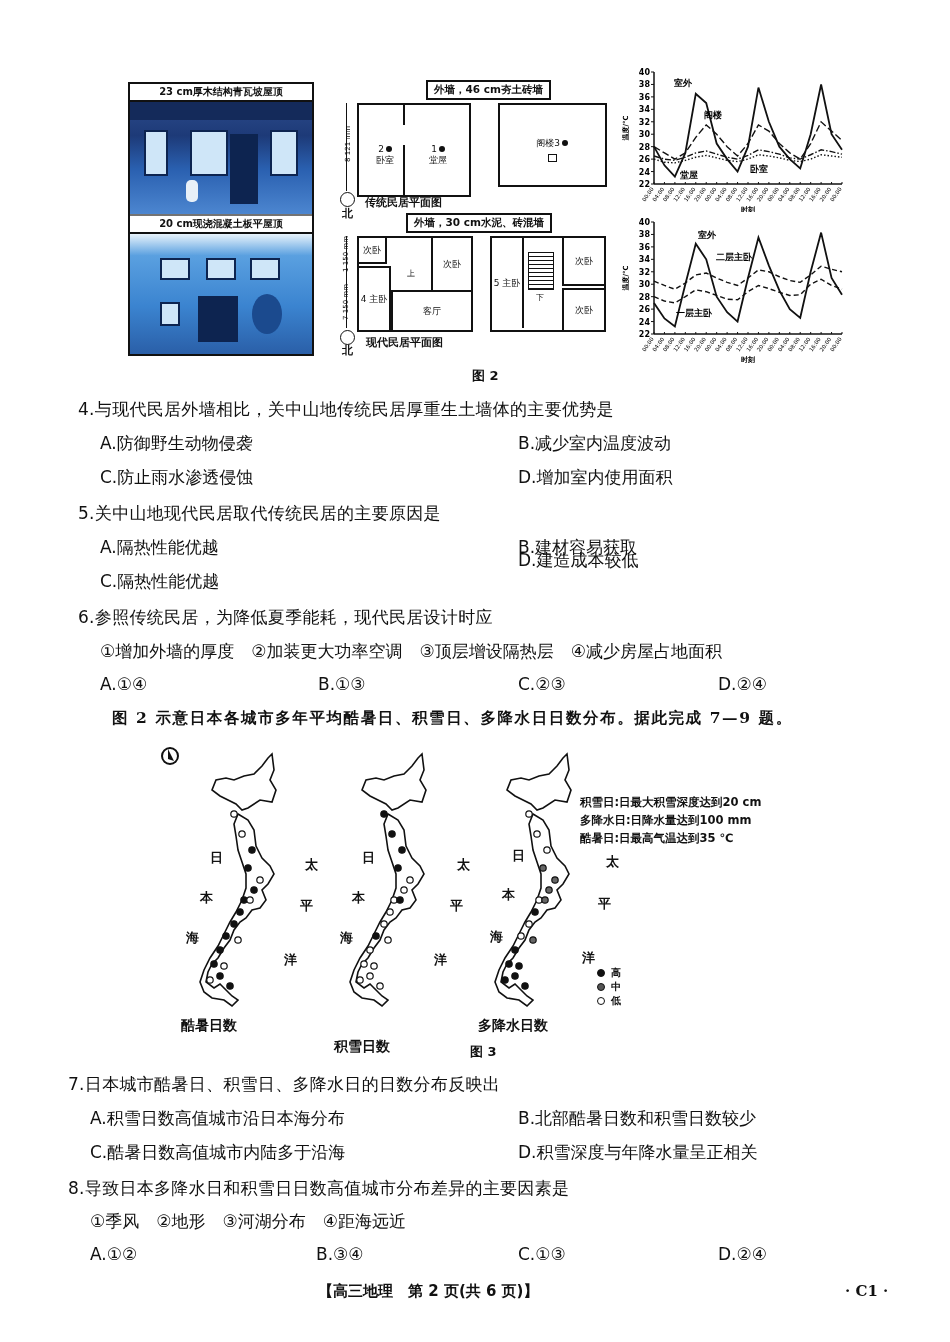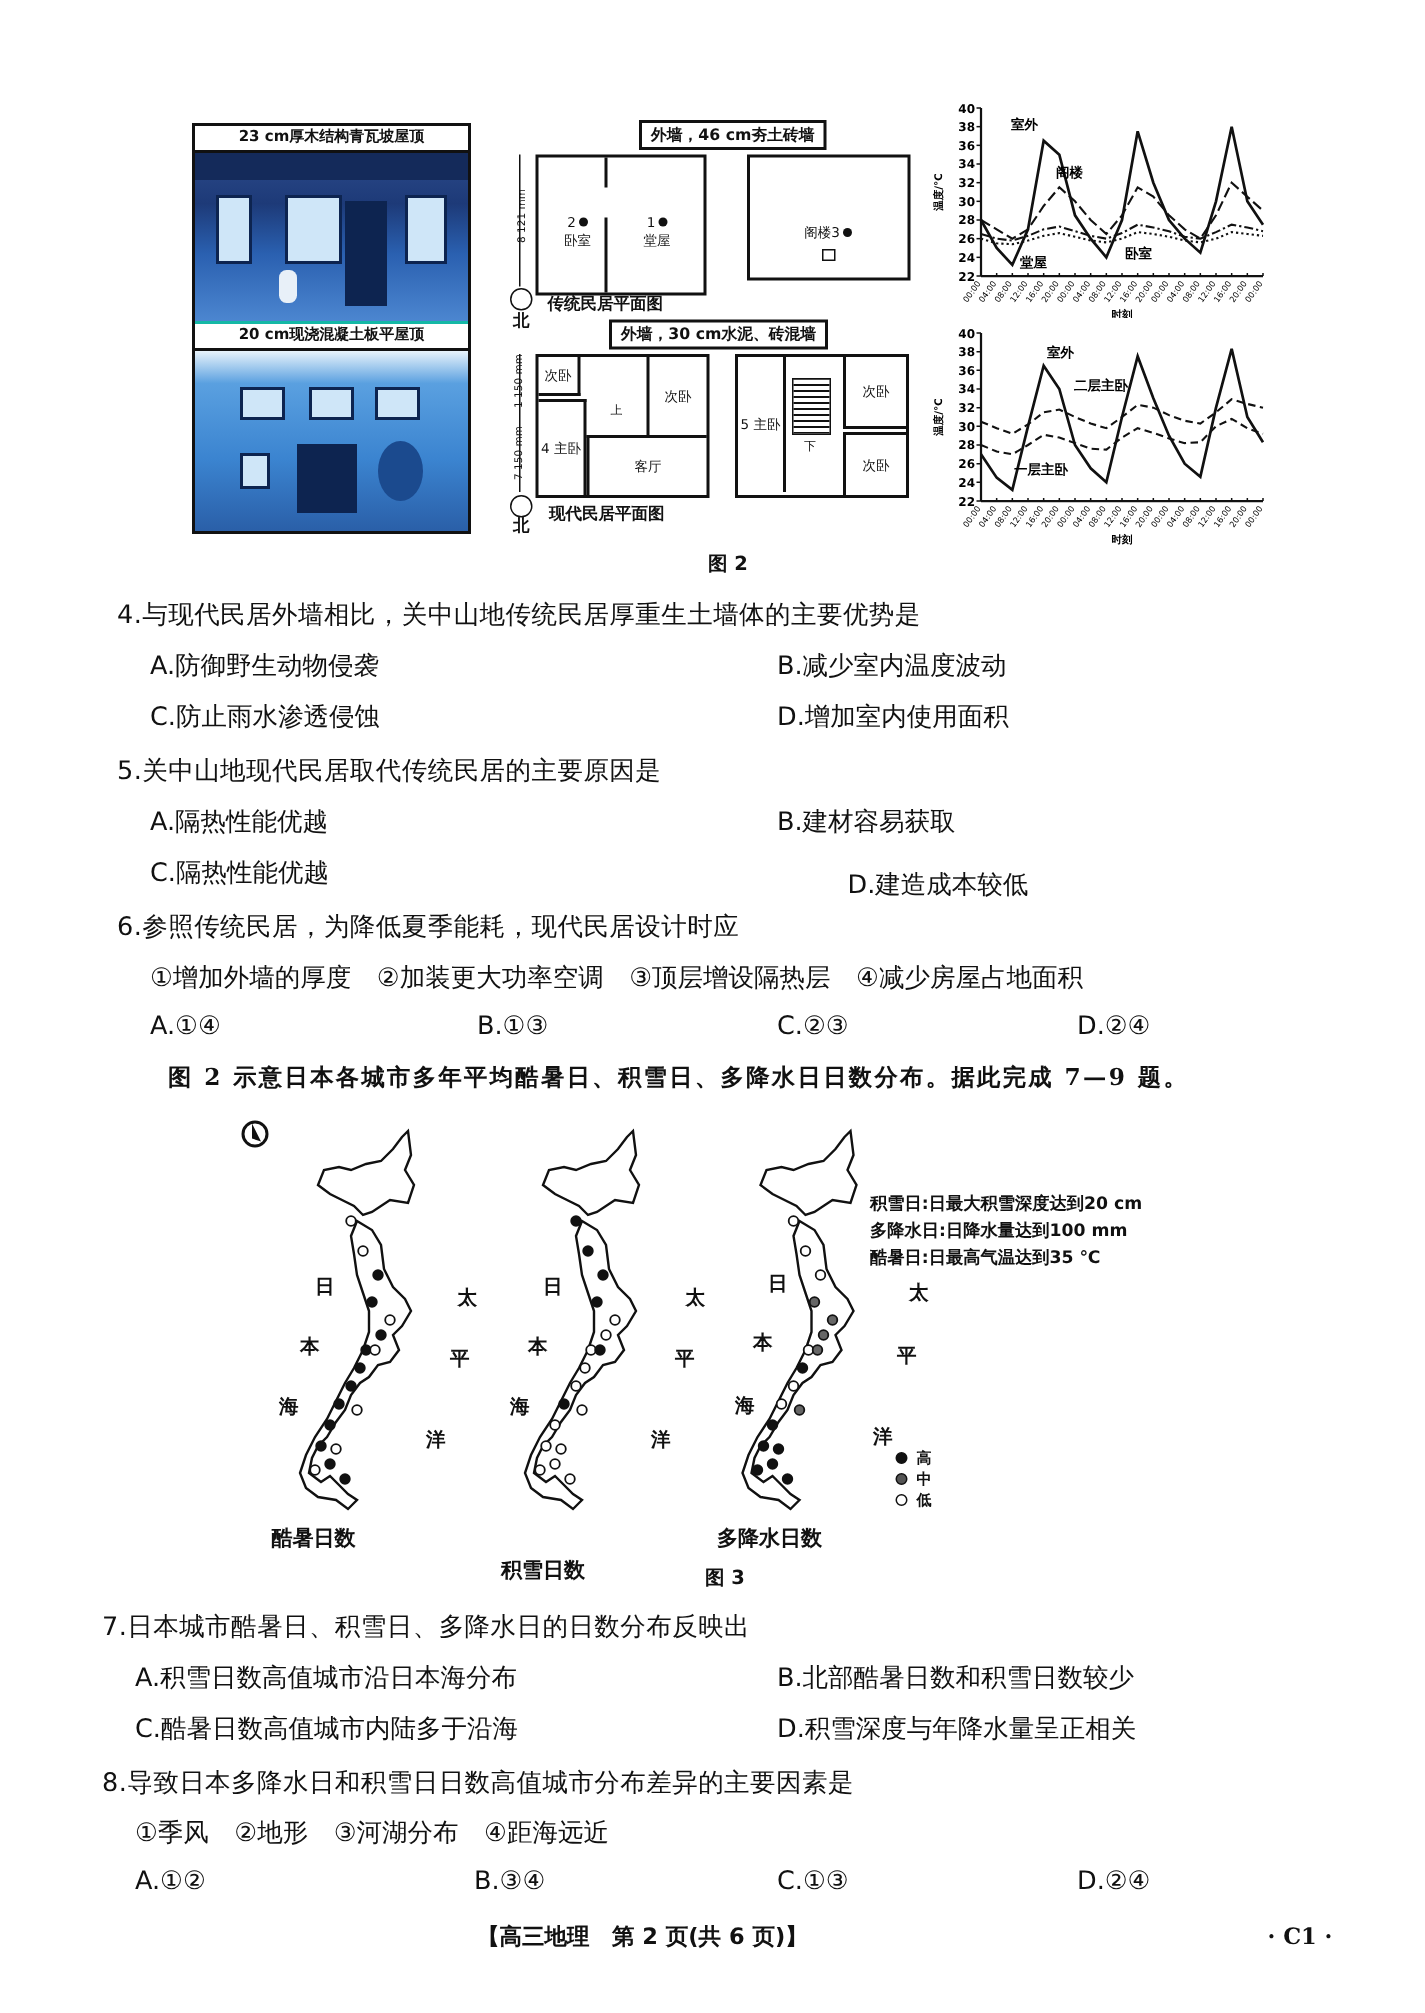--- a/index.html
+++ b/index.html
@@ -48,21 +48,21 @@
 <div class="photo-block" style="top:82px;">
   <div class="photo-label">23 cm厚木结构青瓦坡屋顶</div>
   <div class="photo trad">
     <div class="abs" style="left:0;top:0;width:100%;height:18px;background:#142a5a;"></div>
     <div class="win" style="left:14px;top:28px;width:20px;height:42px;"></div>
     <div class="win" style="left:60px;top:28px;width:34px;height:42px;"></div>
     <div class="door" style="left:100px;top:32px;width:28px;height:70px;"></div>
     <div class="win" style="left:140px;top:28px;width:24px;height:42px;"></div>
     <div class="abs" style="left:56px;top:78px;width:12px;height:22px;background:#e8f0f8;border-radius:5px;"></div>
   </div>
-  <div class="photo-label" style="border-top:2px solid #14b8a6;">20 cm现浇混凝土板平屋顶</div>
+  <div class="photo-label" style="border-top:2px solid #737373;">20 cm现浇混凝土板平屋顶</div>
   <div class="photo modern">
     <div class="win" style="left:30px;top:24px;width:26px;height:18px;"></div>
     <div class="win" style="left:76px;top:24px;width:26px;height:18px;"></div>
     <div class="win" style="left:120px;top:24px;width:26px;height:18px;"></div>
     <div class="win" style="left:30px;top:68px;width:16px;height:20px;"></div>
     <div class="door" style="left:68px;top:62px;width:40px;height:46px;"></div>
     <div class="abs" style="left:122px;top:60px;width:30px;height:40px;background:#1b4a8e;border-radius:50%;"></div>
   </div>
 </div>
 
@@ -74,21 +74,21 @@
     <div class="room" style="left:8px;top:30px;width:36px;height:40px;border:none;">
       <span><span>2</span><span class="dot"></span></span>
       <span>卧室</span>
     </div>
     <div class="room" style="left:56px;top:30px;width:46px;height:40px;border:none;">
       <span><span>1</span><span class="dot"></span></span>
       <span>堂屋</span>
     </div>
   </div>
   <div class="plan" style="left:498px;top:103px;width:105px;height:80px;">
-    <div class="room" style="left:20px;top:36px;width:64px;height:40px;border:none;">
+    <div class="room" style="left:20px;top:24px;width:64px;height:40px;border:none;">
       <span><span>阁楼</span><span>3</span><span class="dot"></span></span>
       <span style="display:inline-block;width:7px;height:6px;border:1.5px solid #111;margin-top:4px;"></span>
     </div>
   </div>
   <div class="abs" style="left:346px;top:103px;width:1px;height:88px;background:#111;"></div>
   <div class="abs" style="left:330px;top:140px;font-size:7px;transform:rotate(-90deg);white-space:nowrap;">8 121 mm</div>
   <div class="north-circle" style="left:340px;top:192px;"></div>
   <div class="north" style="left:342px;top:206px;">北</div>
   <div class="plan-title" style="left:365px;top:195px;">传统民居平面图</div>
 </div>
@@ -286,21 +286,21 @@
   <div class="opt" style="left:518px;top:432px;"><span>B.</span><span>减少室内温度波动</span></div>
   <div class="opt" style="left:100px;top:466px;"><span>C.</span><span>防止雨水渗透侵蚀</span></div>
   <div class="opt" style="left:518px;top:466px;"><span>D.</span><span>增加室内使用面积</span></div>
 </div>
 
 <div>
   <div class="q" style="left:78px;top:502px;"><span>5.</span><span>关中山地现代民居取代传统民居的主要原因是</span></div>
   <div class="opt" style="left:100px;top:536px;"><span>A.</span><span>隔热性能优越</span></div>
   <div class="opt" style="left:518px;top:536px;"><span>B.</span><span>建材容易获取</span></div>
   <div class="opt" style="left:100px;top:570px;"><span>C.</span><span>隔热性能优越</span></div>
-  <div class="opt" style="left:518px;top:578px;margin-left:47px;"><span>D.</span><span>建造成本较低</span></div>
+  <div class="opt" style="left:518px;top:549px;"><span>D.</span><span>建造成本较低</span></div>
 </div>
 
 <div>
   <div class="q" style="left:78px;top:606px;"><span>6.</span><span>参照传统民居，为降低夏季能耗，现代民居设计时应</span></div>
   <div class="opt" style="left:100px;top:640px;">①增加外墙的厚度　②加装更大功率空调　③顶层增设隔热层　④减少房屋占地面积</div>
   <div class="opt" style="left:100px;top:674px;"><span>A.</span><span>①④</span></div>
   <div class="opt" style="left:318px;top:674px;"><span>B.</span><span>①③</span></div>
   <div class="opt" style="left:518px;top:674px;"><span>C.</span><span>②③</span></div>
   <div class="opt" style="left:718px;top:674px;"><span>D.</span><span>②④</span></div>
 </div>

